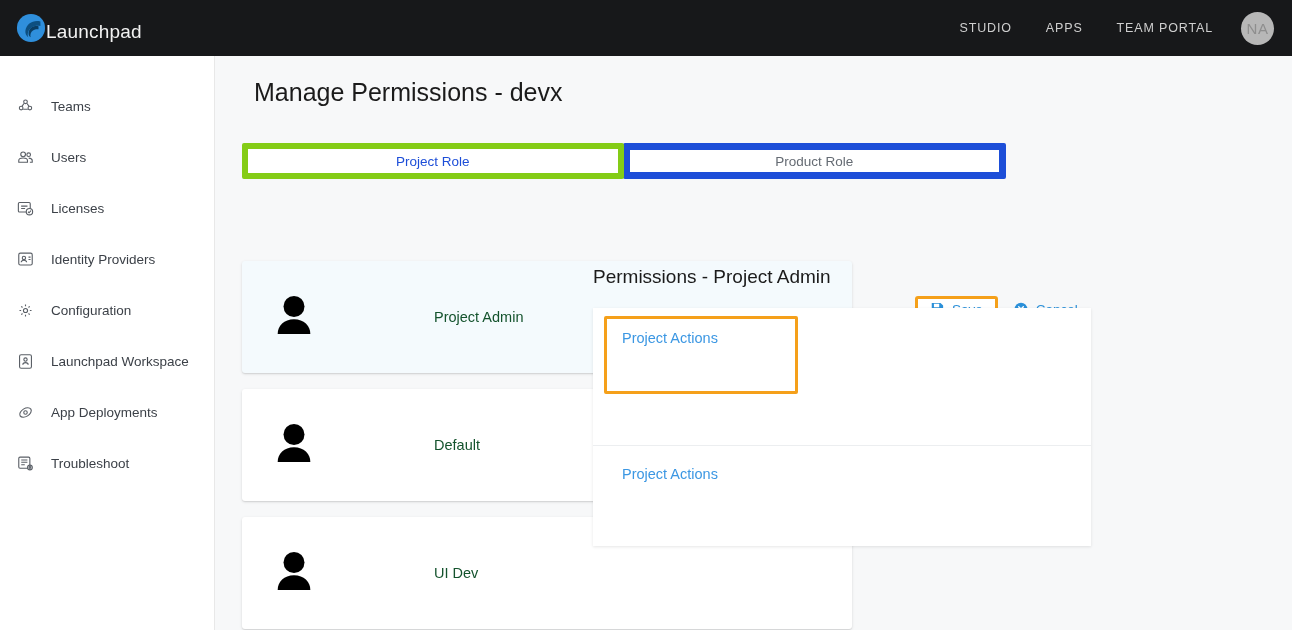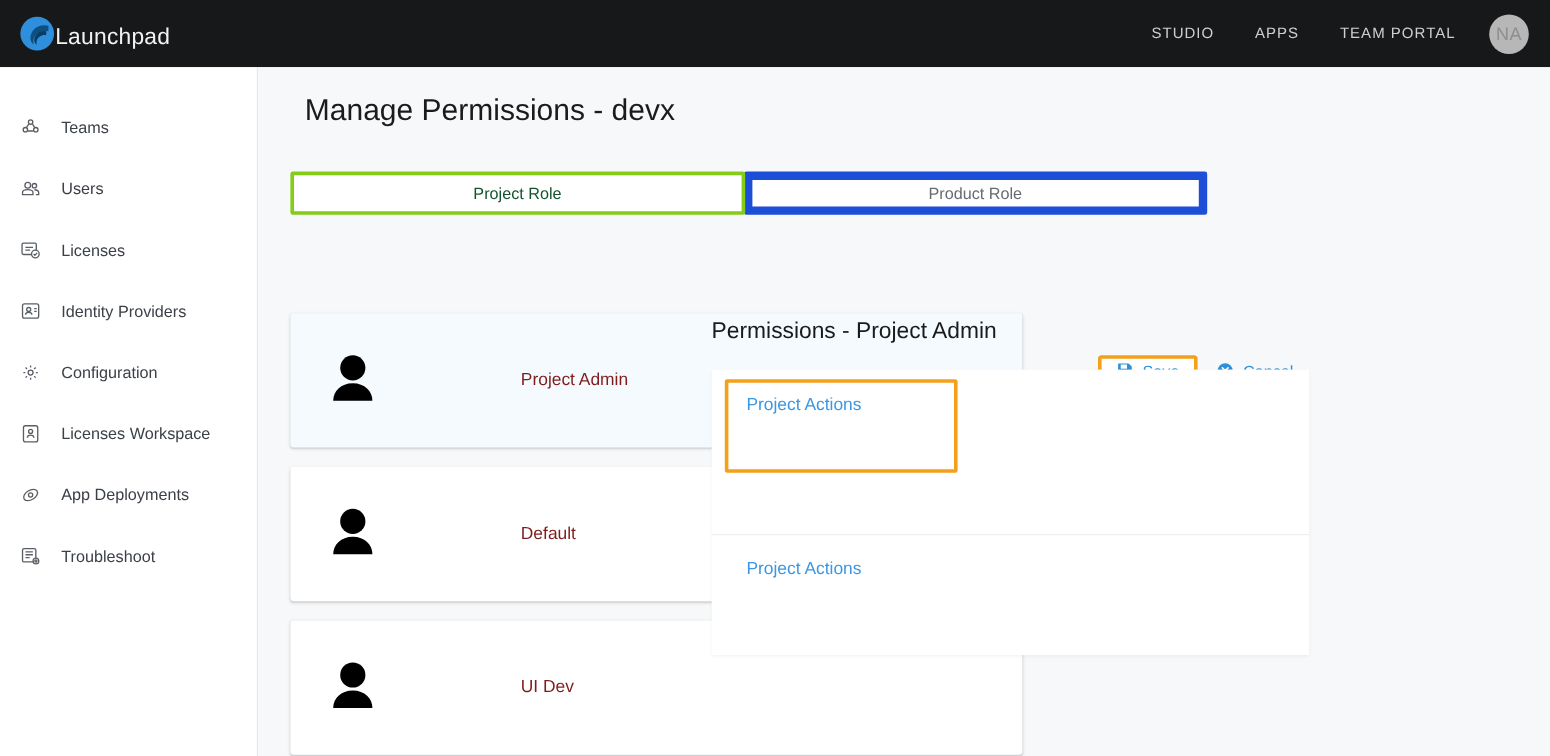--- a/index.html
+++ b/index.html
@@ -69,21 +69,21 @@
     width: 764px; height: 36px;
     display: flex;
   }
   .tab {
     flex: 1 1 0; display: flex; align-items: center; justify-content: center;
     font-size: 13.5px; background: #ffffff;
     border: 7px solid #1d4ed8; cursor: pointer; color: #656b73;
     border-radius: 2px;
   }
   .tab.active {
-    border: 3px solid #84cc16; color: #14532d;
+    border: 6px solid #84cc16; color: #1d4ed8;
     position: relative; z-index: 2;
   }
   .tab + .tab { margin-left: -1px; }
 
   
   .perm-heading {
     position: absolute; left: 378px; top: 210px;
     font-size: 19px; color: #1b1b1b;
   }
 
@@ -109,21 +109,21 @@
   .role-card {
     position: relative;
     height: 112px; margin-bottom: 16px;
     background: #ffffff;
     border-radius: 3px;
     box-shadow: 0 1px 3px rgba(0,0,0,.13), 0 1px 1px rgba(0,0,0,.06);
     display: flex; align-items: center; cursor: pointer;
   }
   .role-card.selected { background: #f4fafd; }
   .role-avatar { width: 56px; height: 56px; margin-left: 24px; flex: 0 0 56px; display:block; }
-  .role-name { font-size: 14.5px; color: #7f1d1d; margin-left: 112px; }
+  .role-name { font-size: 14.5px; color: #14532d; margin-left: 112px; }
 
   
   .perm-panel {
     position: absolute; left: 378px; top: 252px;
     width: 498px; height: 238px;
     background: #ffffff;
     box-shadow: 0 1px 3px rgba(0,0,0,.10);
     z-index: 5;
   }
   .perm-section { position: relative; padding: 22px 0 0 29px; }
@@ -236,21 +236,21 @@
   </div>
 
   <div class="side-item">
     <span class="side-icon">
       <svg viewBox="0 0 24 24" width="19" height="19" fill="none" stroke="#5a5f66" stroke-width="1.4">
         <rect x="4.5" y="3.5" width="15" height="17" rx="2"></rect>
         <circle cx="12" cy="9.5" r="2.1"></circle>
         <path d="M8.6 16.2c0-1.7 1.5-2.8 3.4-2.8s3.4 1.1 3.4 2.8"></path>
       </svg>
     </span>
-    <span class="side-label">Licenses Workspace</span>
+    <span class="side-label">Launchpad Workspace</span>
   </div>
 
   <div class="side-item">
     <span class="side-icon">
       <svg viewBox="0 0 24 24" width="19" height="19" fill="none" stroke="#5a5f66" stroke-width="1.4">
         <ellipse cx="12" cy="12" rx="8" ry="5" transform="rotate(-32 12 12)"></ellipse>
         <circle cx="12" cy="12" r="2.2"></circle>
       </svg>
     </span>
     <span class="side-label">App Deployments</span>

